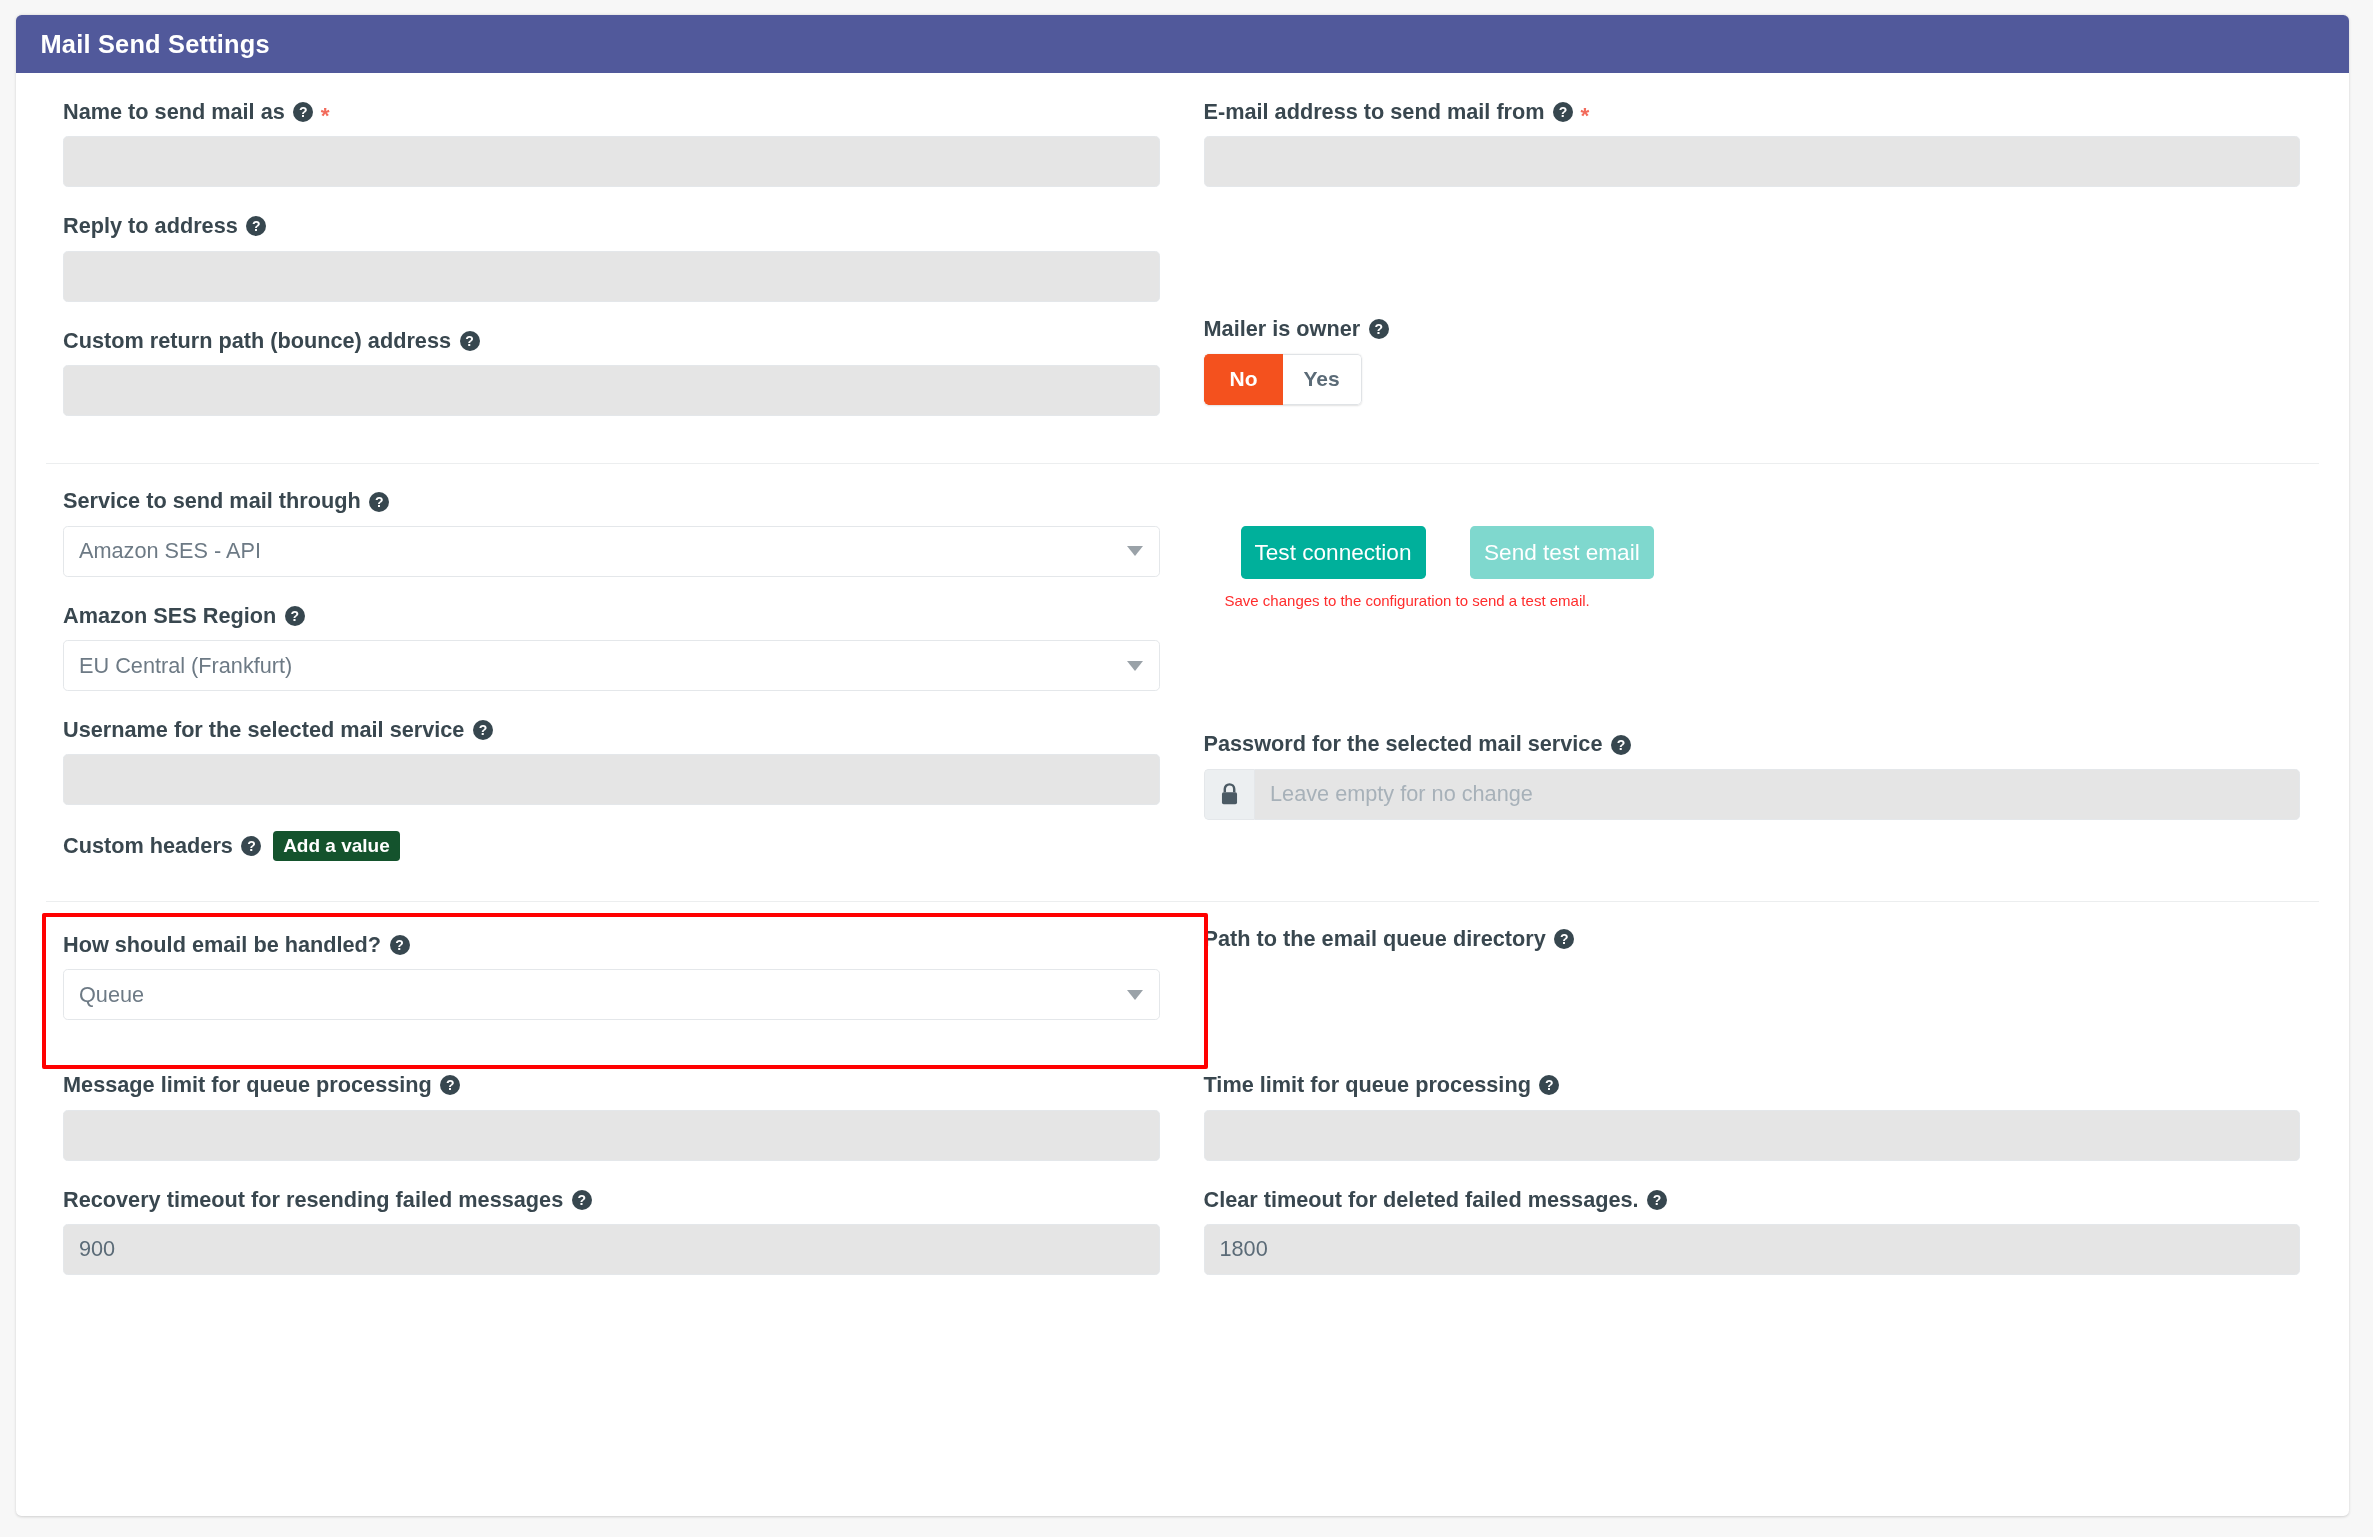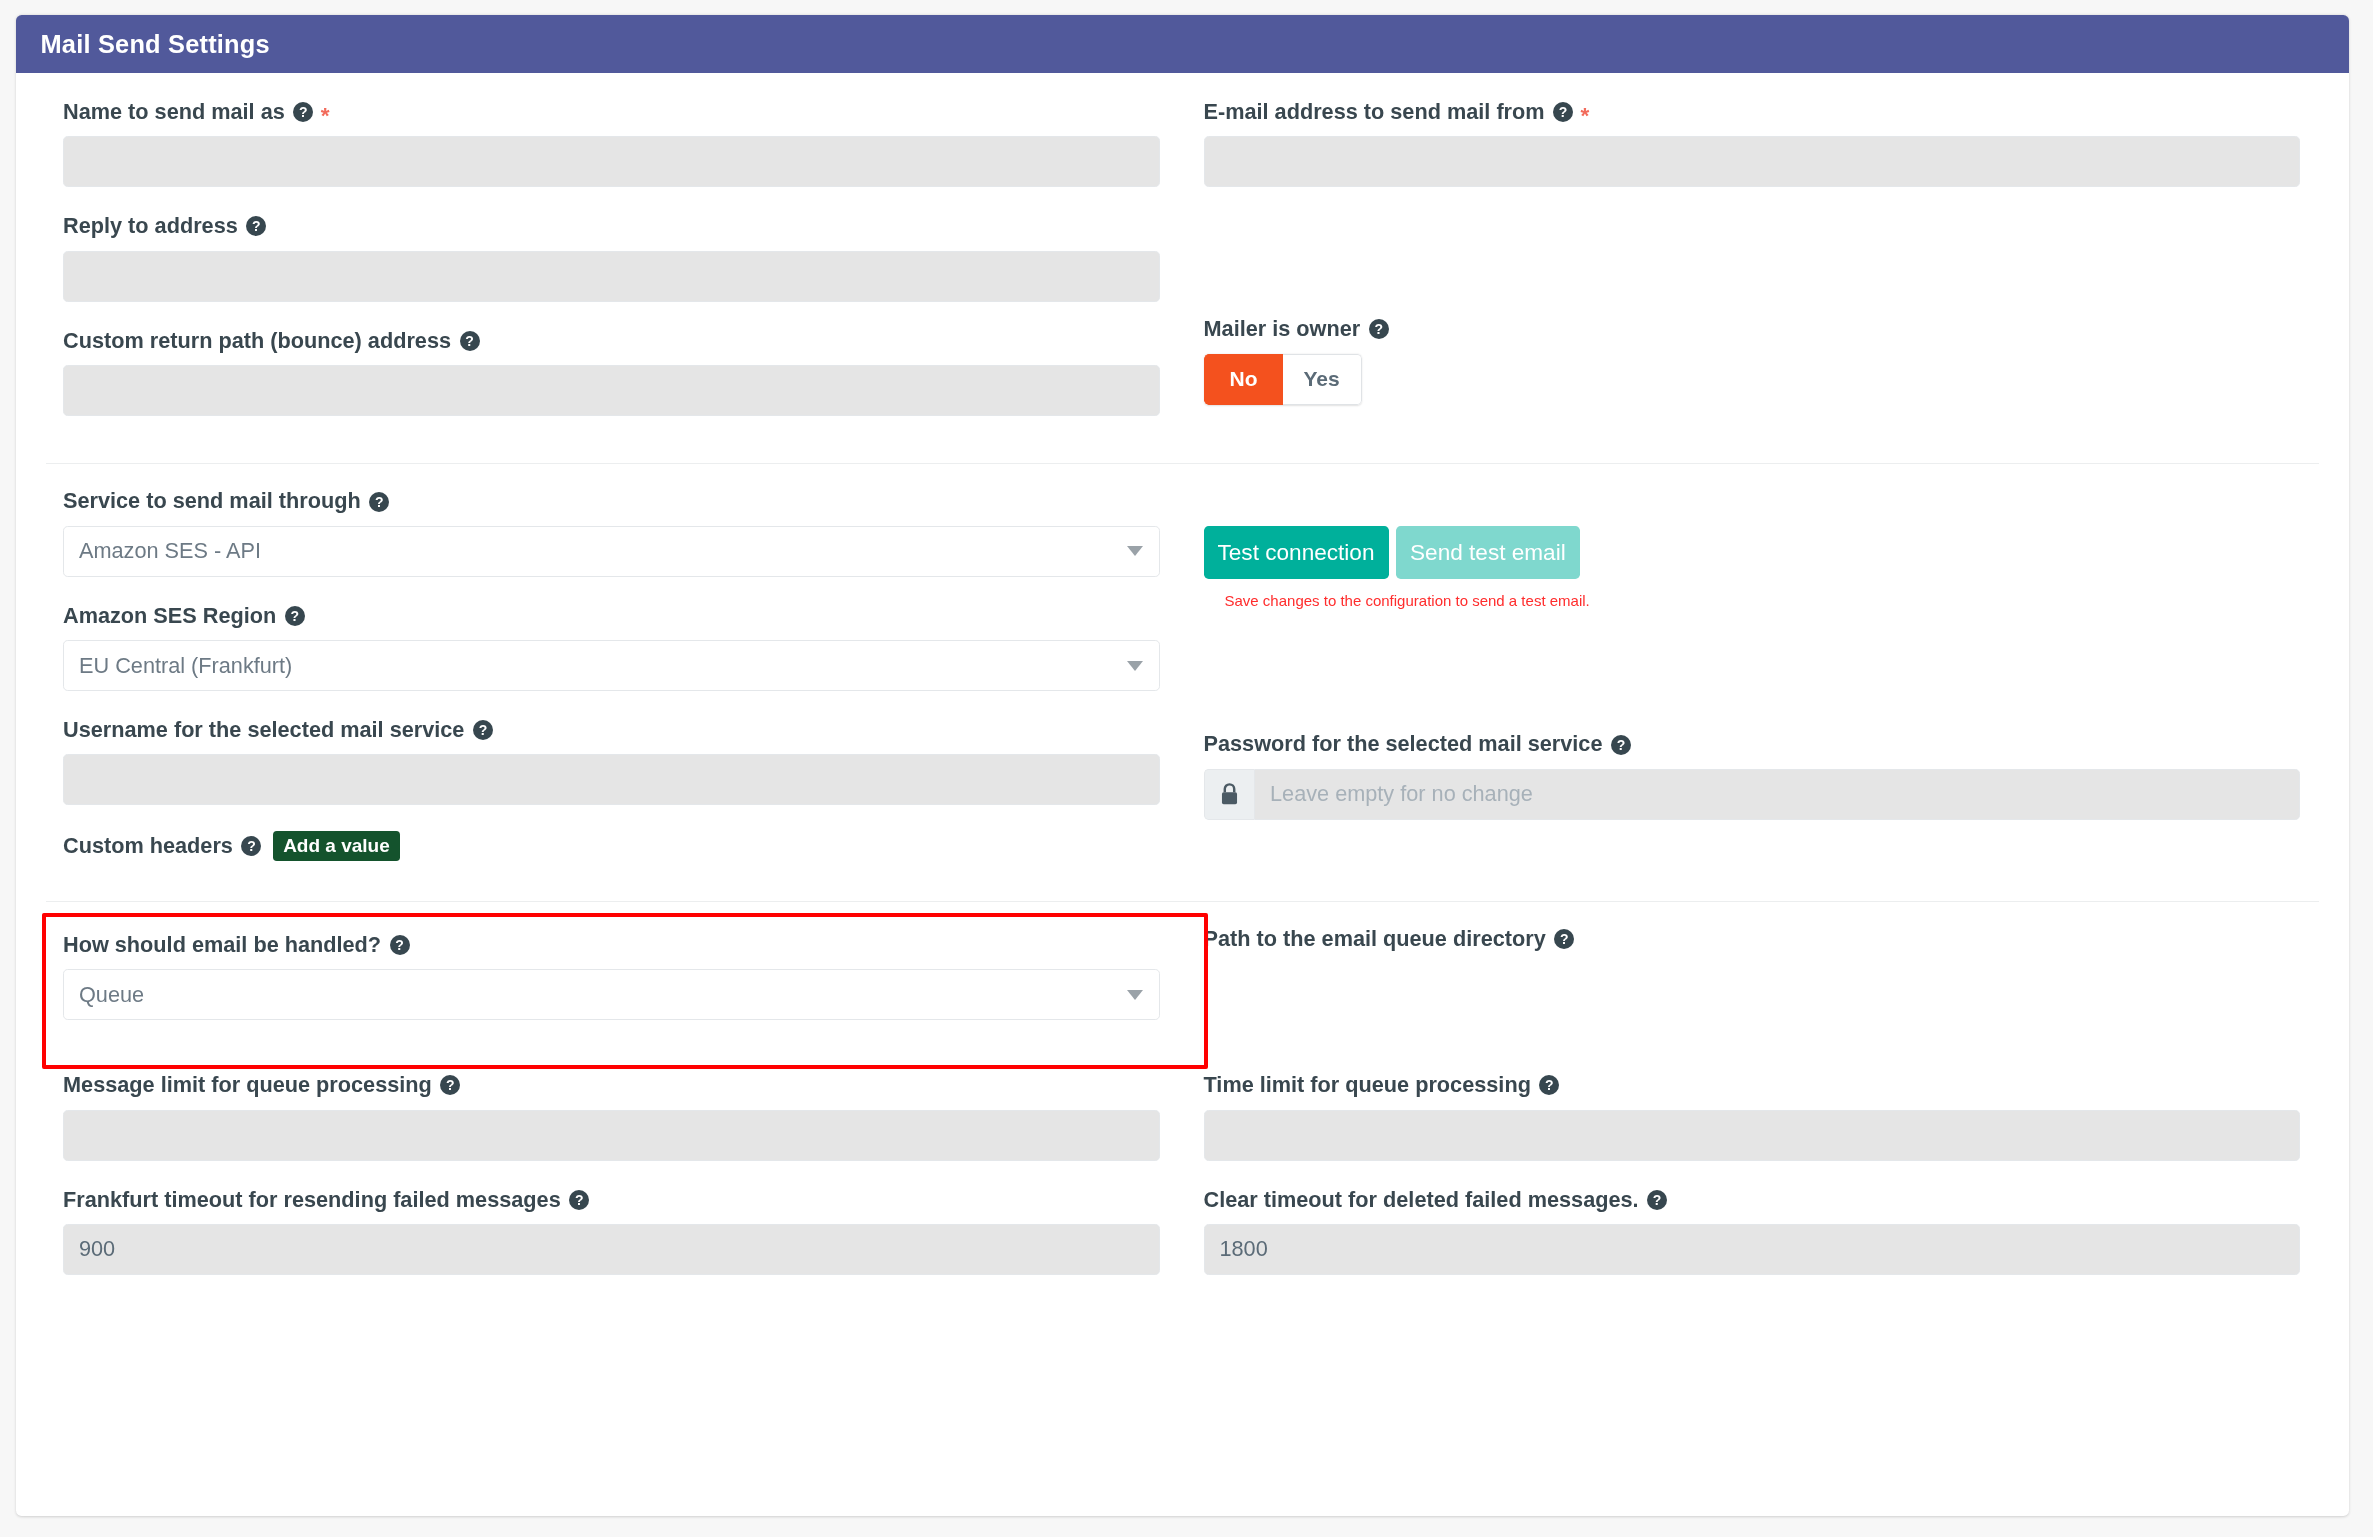--- a/index.html
+++ b/index.html
@@ -167,20 +167,21 @@
     padding: 0 14px;
     font-size: 22.6px;
     border: none;
     border-radius: 4.7px;
     color: #ffffff;
     cursor: pointer;
     font-family: "Liberation Sans", sans-serif;
     display: inline-flex;
     align-items: center;
     justify-content: center;
+    margin-left: 37px;
   }
   .btn-teal { background: #00b09b; }
   .btn-teal-disabled { background: #7fd8ce; cursor: default; }
 
   .alert-text {
     color: #ff2c2c;
     font-size: 15px;
     margin-left: 21px;
   }
 
@@ -408,21 +409,21 @@
             <div class="field">
               <div class="label">
                 <span>Message limit for queue processing</span>
                 <span class="help-icon">?</span>
               </div>
               <input class="input" type="text" value="" style="">
             </div>
 
             <div class="field">
               <div class="label">
-                <span>Frankfurt timeout for resending failed messages</span>
+                <span>Recovery timeout for resending failed messages</span>
                 <span class="help-icon">?</span>
               </div>
               <input class="input" type="text" value="900" style="">
             </div>
           </div>
 
           <div class="col">
             <div class="field">
               <div class="label">
                 <span>Time limit for queue processing</span>

